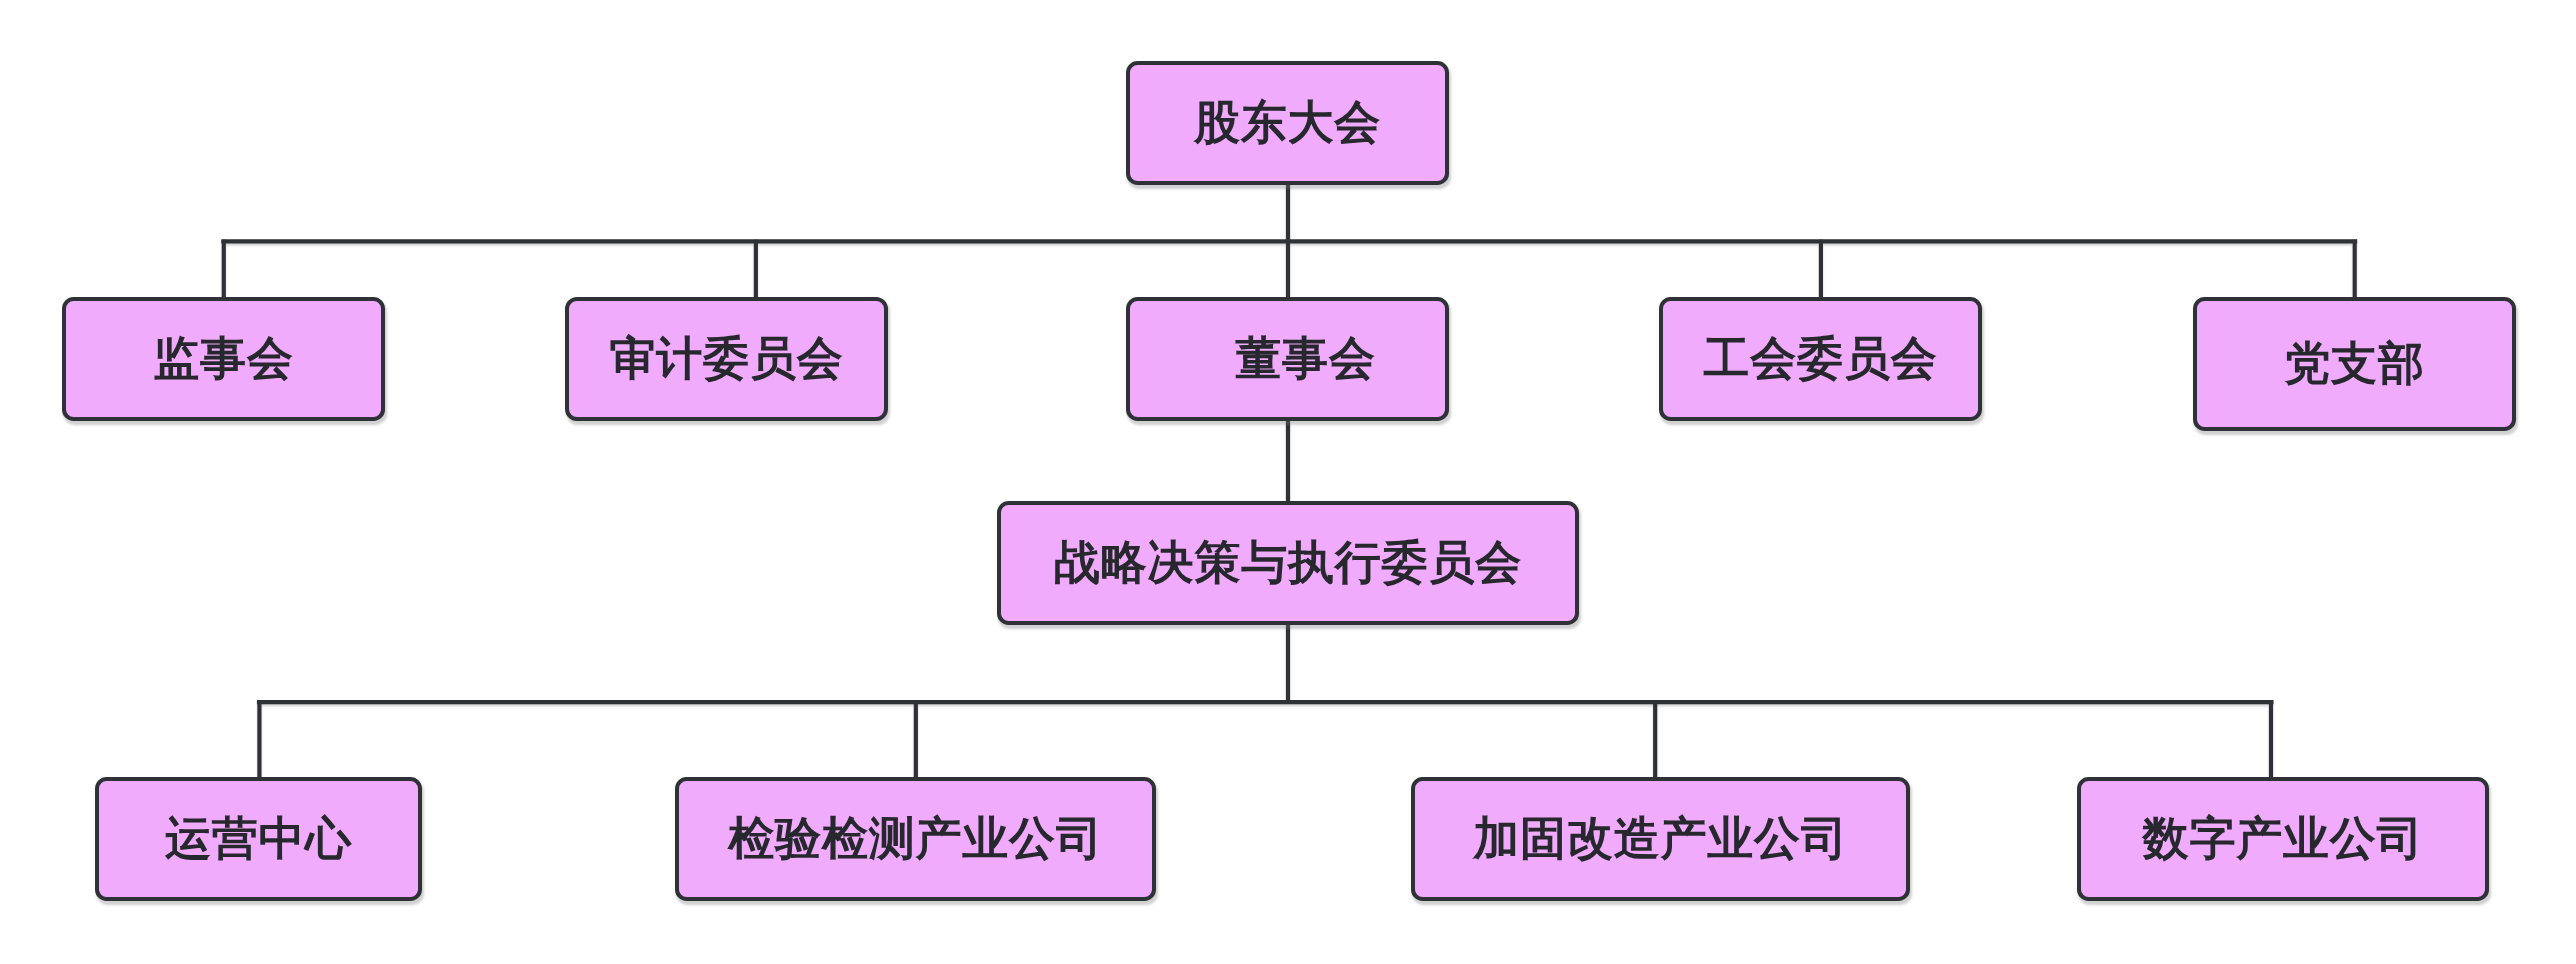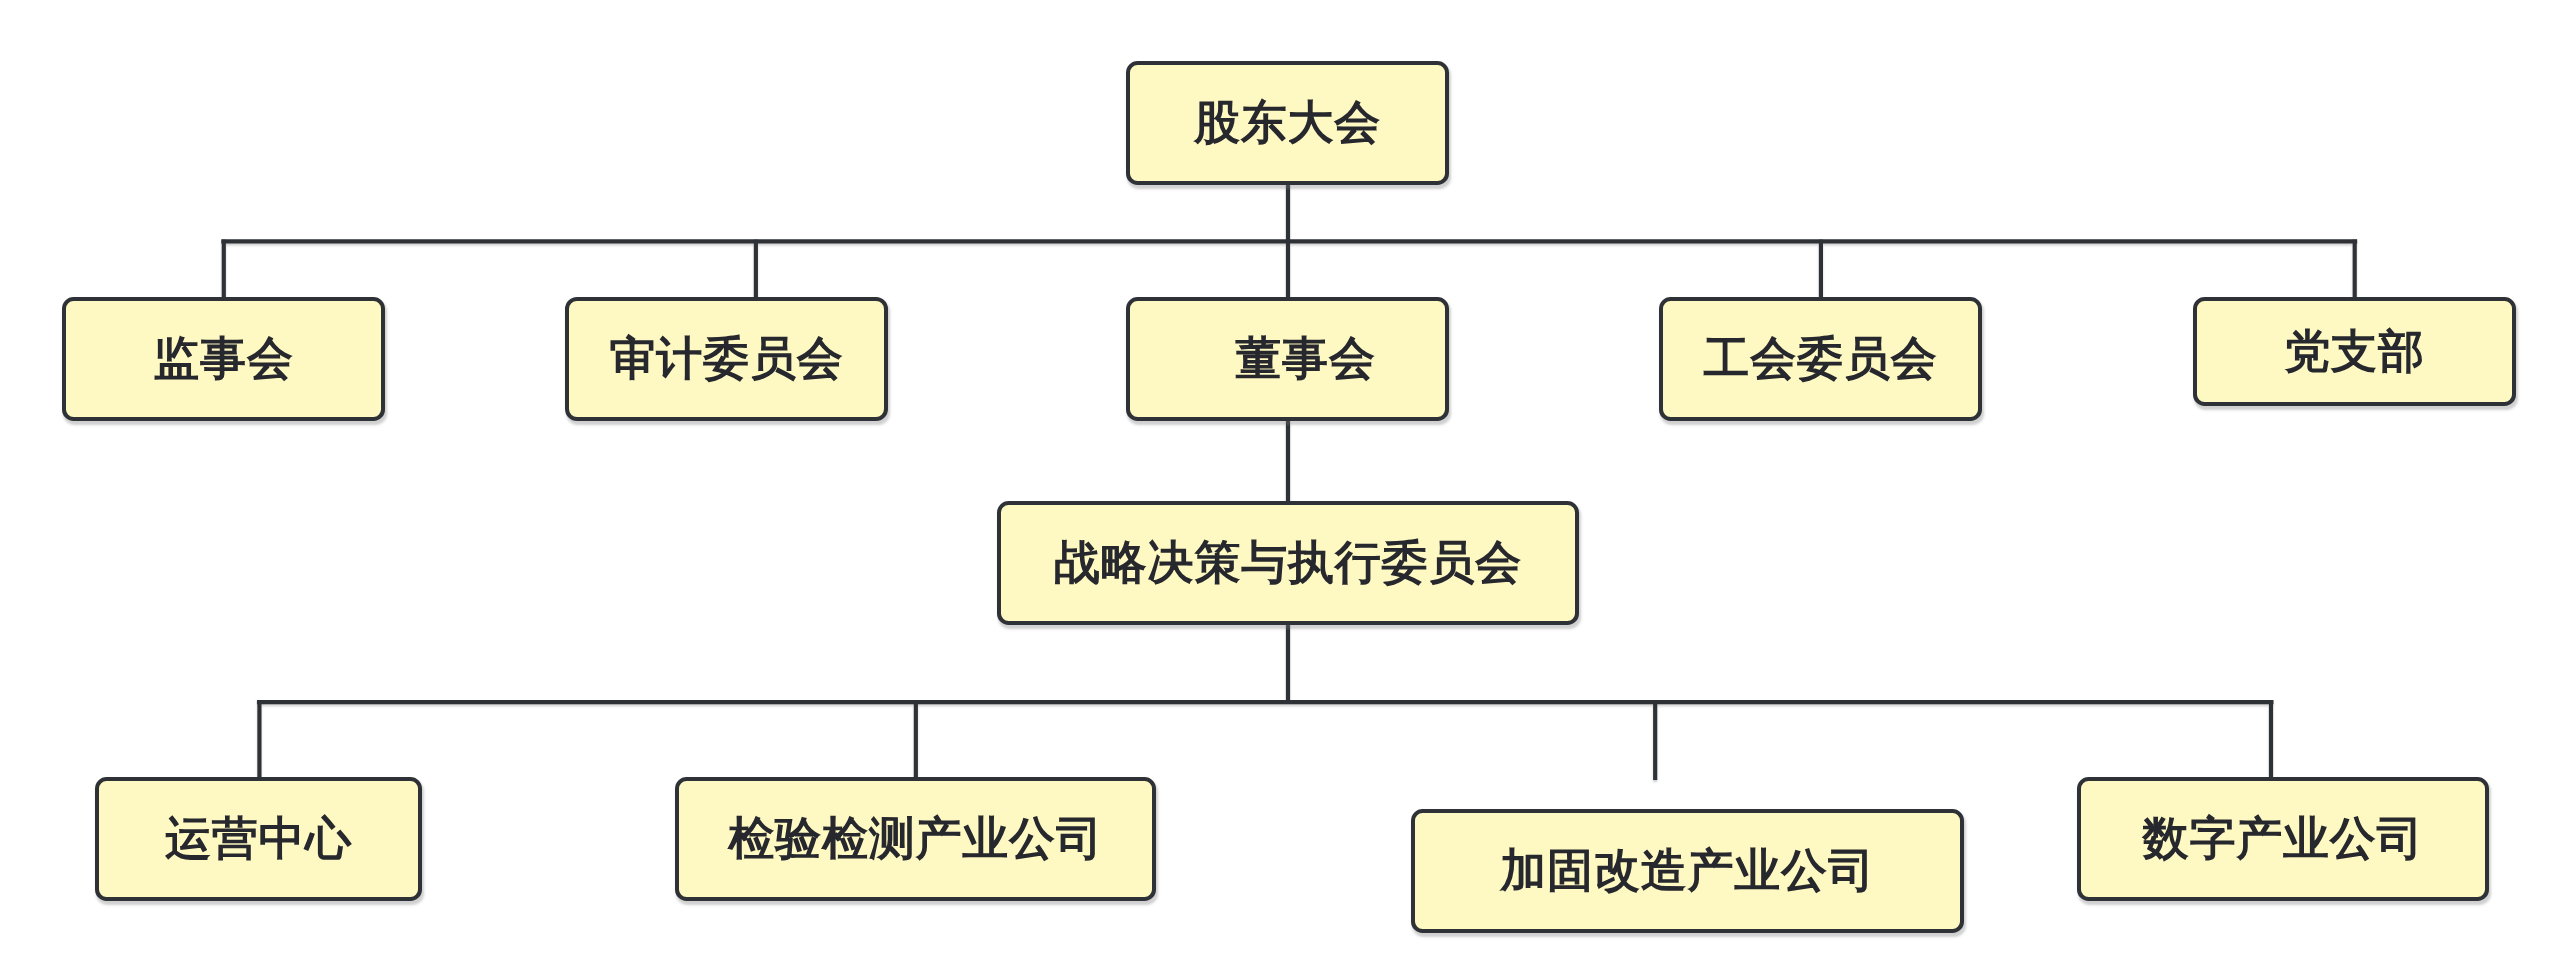--- a/index.html
+++ b/index.html
@@ -23,21 +23,21 @@
     height: 965px;
     filter: drop-shadow(0 2.5px 0.8px rgba(120,120,120,0.35));
   }
   .connectors line {
     stroke: #2e3237;
     stroke-width: 5;
   }
   .node {
     position: absolute;
     box-sizing: border-box;
-    background: #fef9c3;
+    background: #f0abfc;
     border: 4.1px solid #2e3237;
     border-radius: 11.6px;
     display: flex;
     align-items: center;
     justify-content: center;
     box-shadow: 1.7px 3.3px 2.5px rgba(120,120,120,0.35);
   }
   .node-label {
     color: #26282d;
     font-size: 46px;
@@ -90,37 +90,37 @@
   </div>
 
   <div class="node" style="left:1126px; top:297px; width:323px; height:124px;padding-left:36px;">
     <span class="node-label">董事会</span>
   </div>
 
   <div class="node" style="left:1659px; top:297px; width:323px; height:124px;">
     <span class="node-label">工会委员会</span>
   </div>
 
-  <div class="node" style="left:2193px; top:297px; width:323px; height:109px;">
+  <div class="node" style="left:2193px; top:297px; width:323px; height:134px;">
     <span class="node-label">党支部</span>
   </div>
 
   <div class="node" style="left:997px; top:501px; width:582px; height:124px;">
     <span class="node-label">战略决策与执行委员会</span>
   </div>
 
   <div class="node" style="left:95px; top:777px; width:327px; height:124px;">
     <span class="node-label">运营中心</span>
   </div>
 
   <div class="node" style="left:675px; top:777px; width:481px; height:124px;">
     <span class="node-label">检验检测产业公司</span>
   </div>
 
-  <div class="node" style="left:1411px; top:809px; width:553px; height:124px;">
+  <div class="node" style="left:1411px; top:777px; width:499px; height:124px;">
     <span class="node-label">加固改造产业公司</span>
   </div>
 
   <div class="node" style="left:2065px; top:777px; width:412px; height:124px;margin-left:12px;">
     <span class="node-label">数字产业公司</span>
   </div>
 
 </div>
 
 

